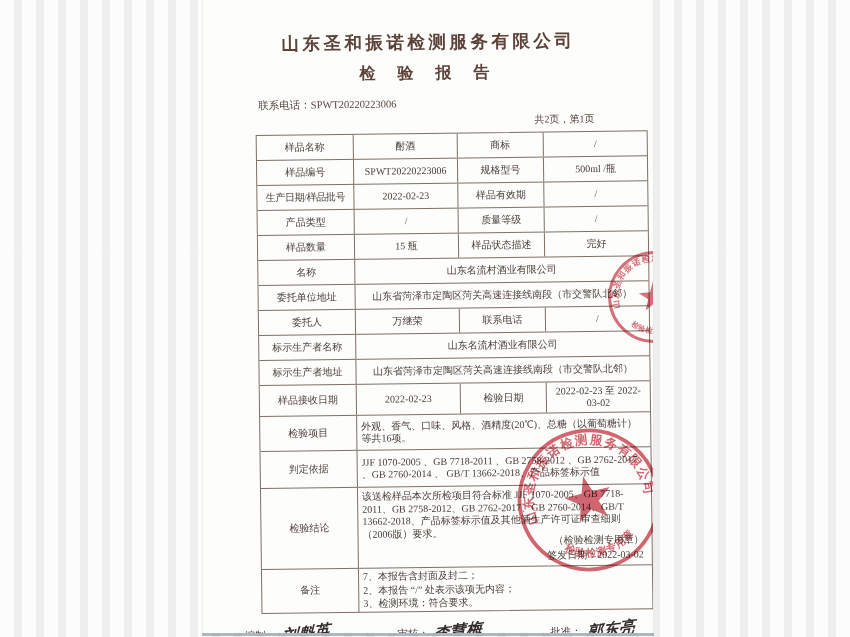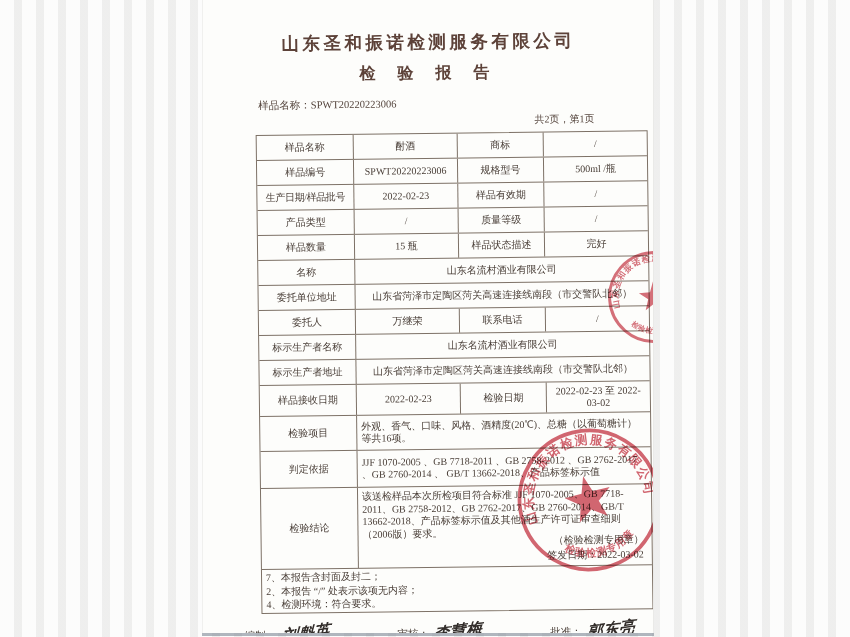--- a/index.html
+++ b/index.html
@@ -79,21 +79,21 @@
 </head>
 <body>
 
 <div class="sheet">
   <div class="tilt">
 
     <div class="company-title">山东圣和振诺检测服务有限公司</div>
     <div class="report-title">检 验 报 告</div>
 
     <div class="meta-row">
-      <span>样品名称：</span><span>SPWT20220223006</span>
+      <span>联系电话：</span><span>SPWT20220223006</span>
     </div>
     <div class="page-info">共2页，第1页</div>
 
     <div class="tbl">
 
       <div class="row">
         <div class="cell w1 h24">样品名称</div>
         <div class="cell w2 h24">酎酒</div>
         <div class="cell w3 h24">商标</div>
         <div class="cell w4 h24">/</div>
@@ -176,24 +176,25 @@
         <div class="cell wide h80 left concl">
           <div>该送检样品本次所检项目符合标准 JJF 1070-2005、GB 7718-2011、GB 2758-2012、GB 2762-2017、GB 2760-2014、GB/T 13662-2018、产品标签标示值及其他酒生产许可证审查细则（2006版）要求。</div>
           <div class="sign-block">
             <div>（检验检测专用章）</div>
             <div>签发日期：2022-03-02</div>
           </div>
         </div>
       </div>
 
       <div class="row">
+        <div class="cell w1 h42">备注</div>
         <div class="cell wide h42 left notes">
           <div>7、本报告含封面及封二；</div>
           <div>2、本报告 “/” 处表示该项无内容；</div>
-          <div>4、检测环境：符合要求。</div>
+          <div>3、检测环境：符合要求。</div>
         </div>
       </div>
 
     </div>
 
     <div class="footer">
       <span>
         <span>编制：</span><span class="sig">刘魁英</span>
       </span>
       <span>

